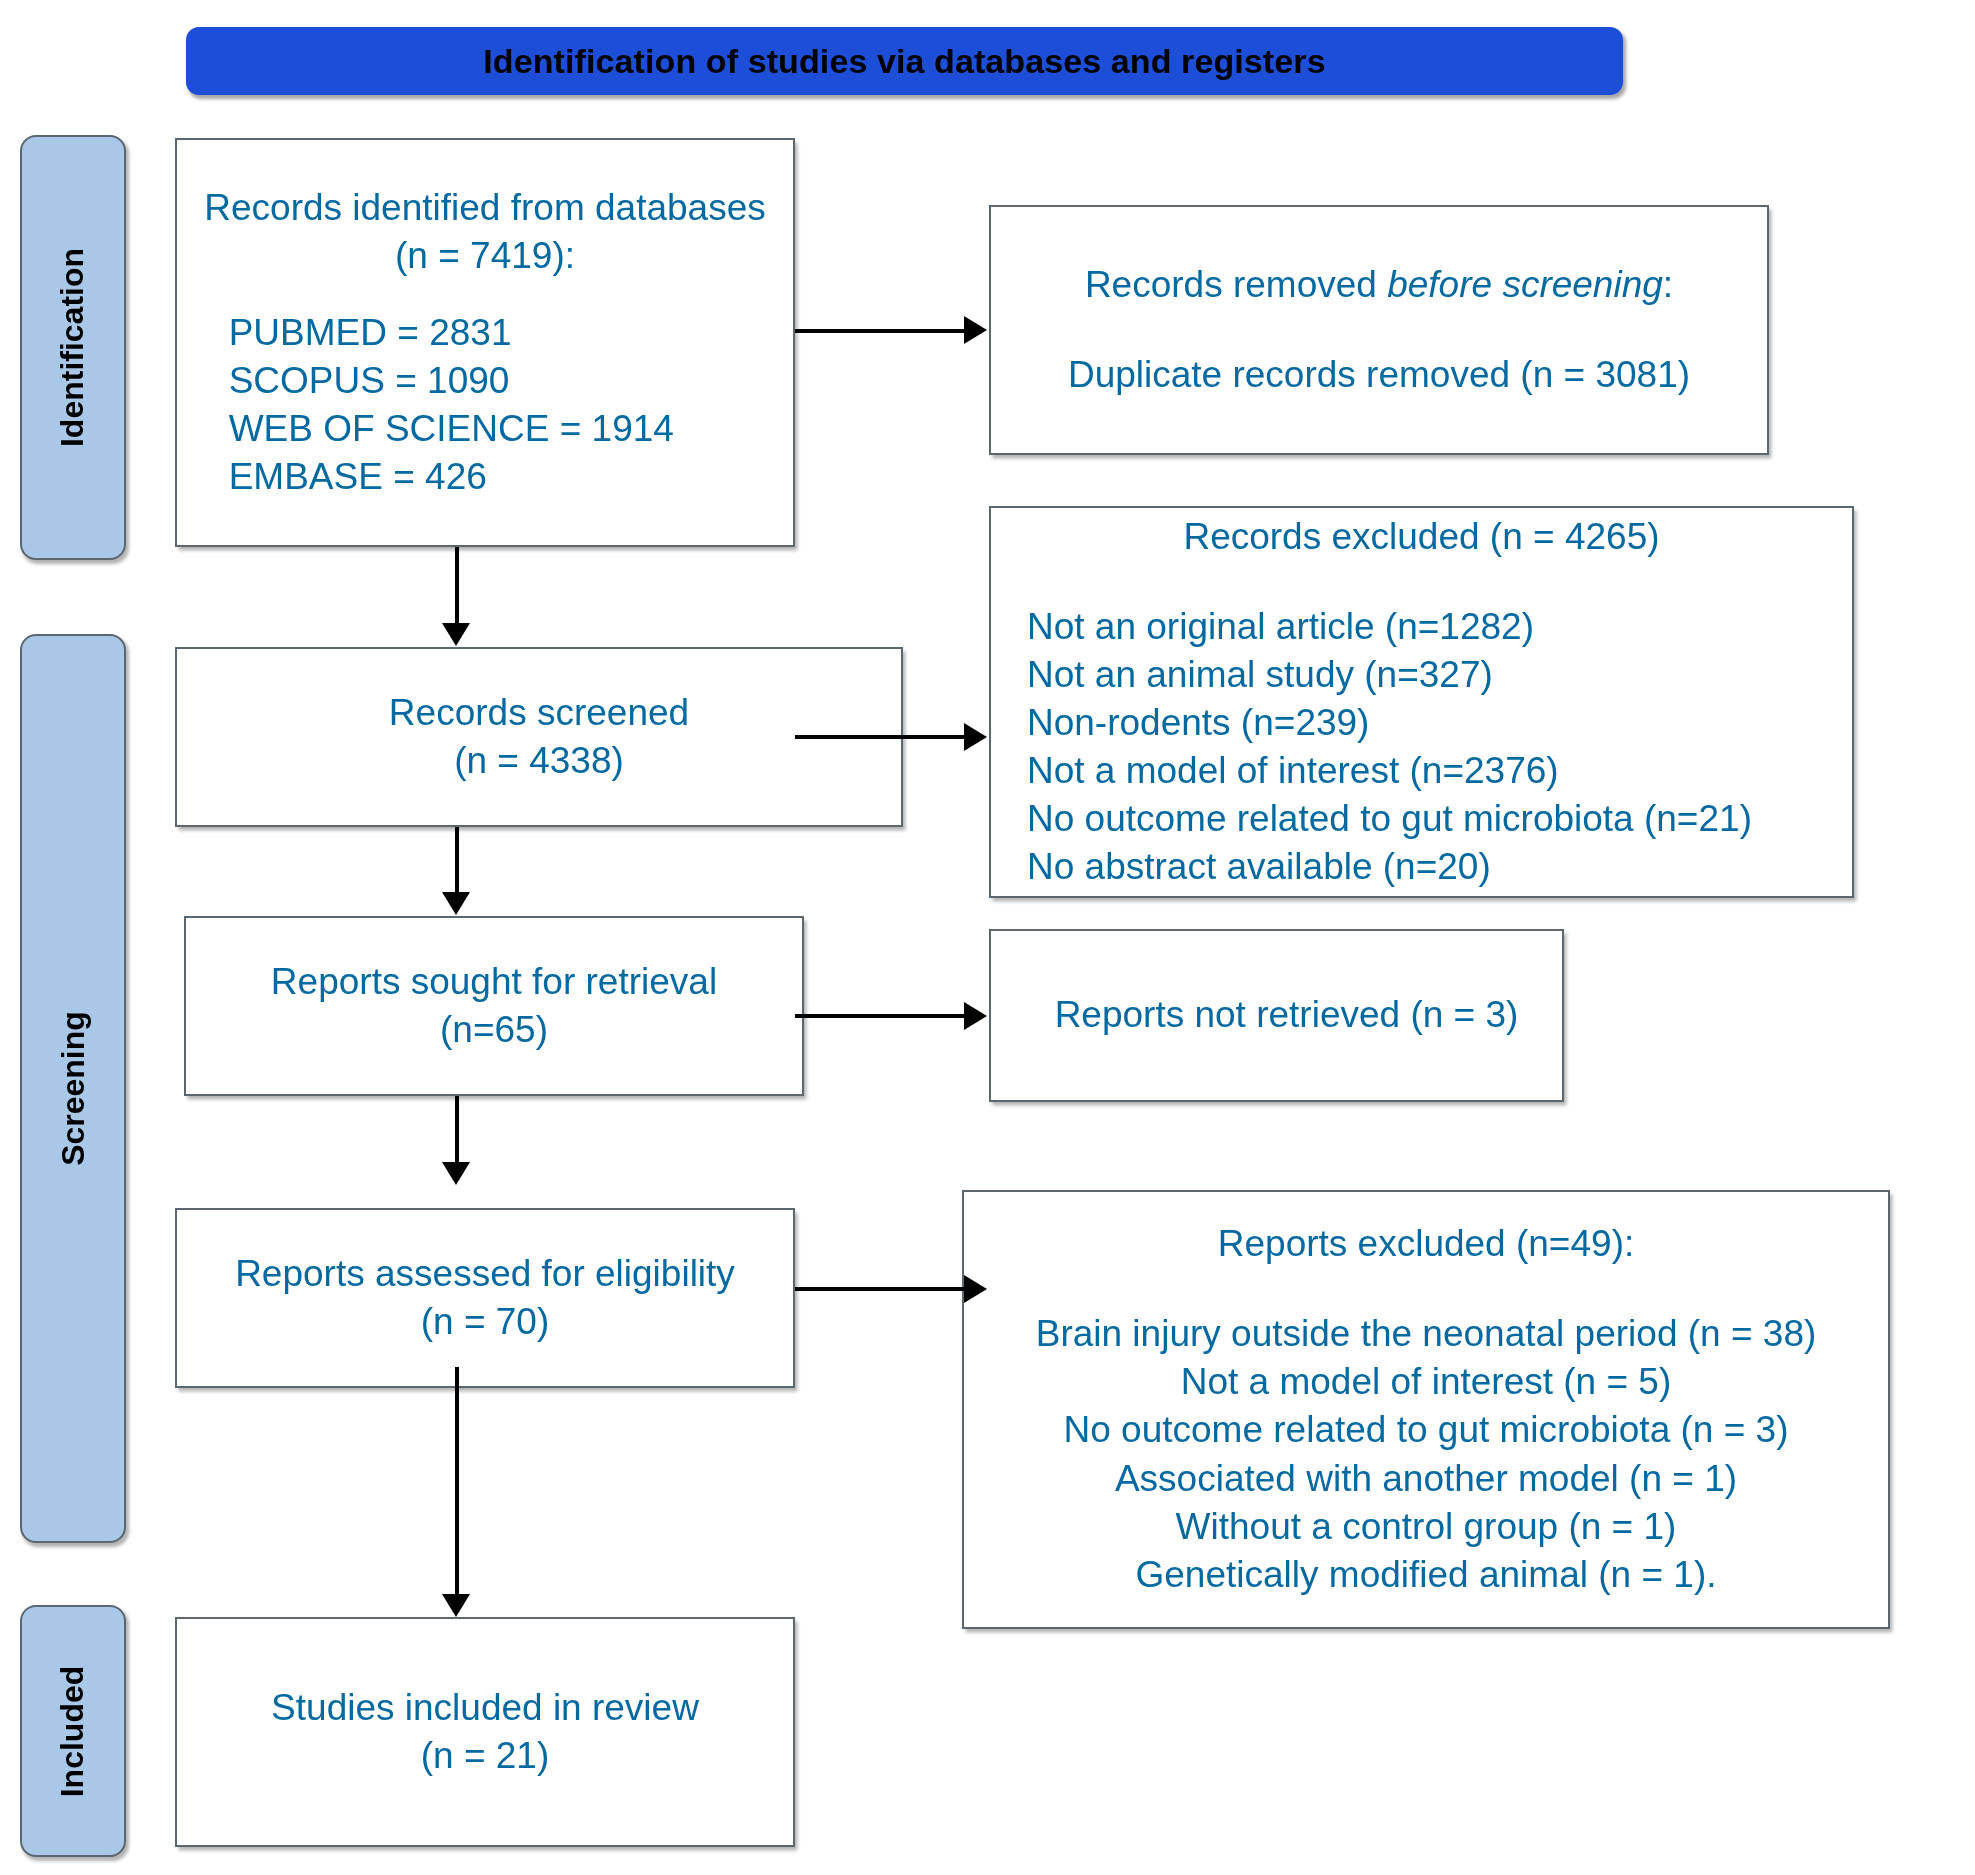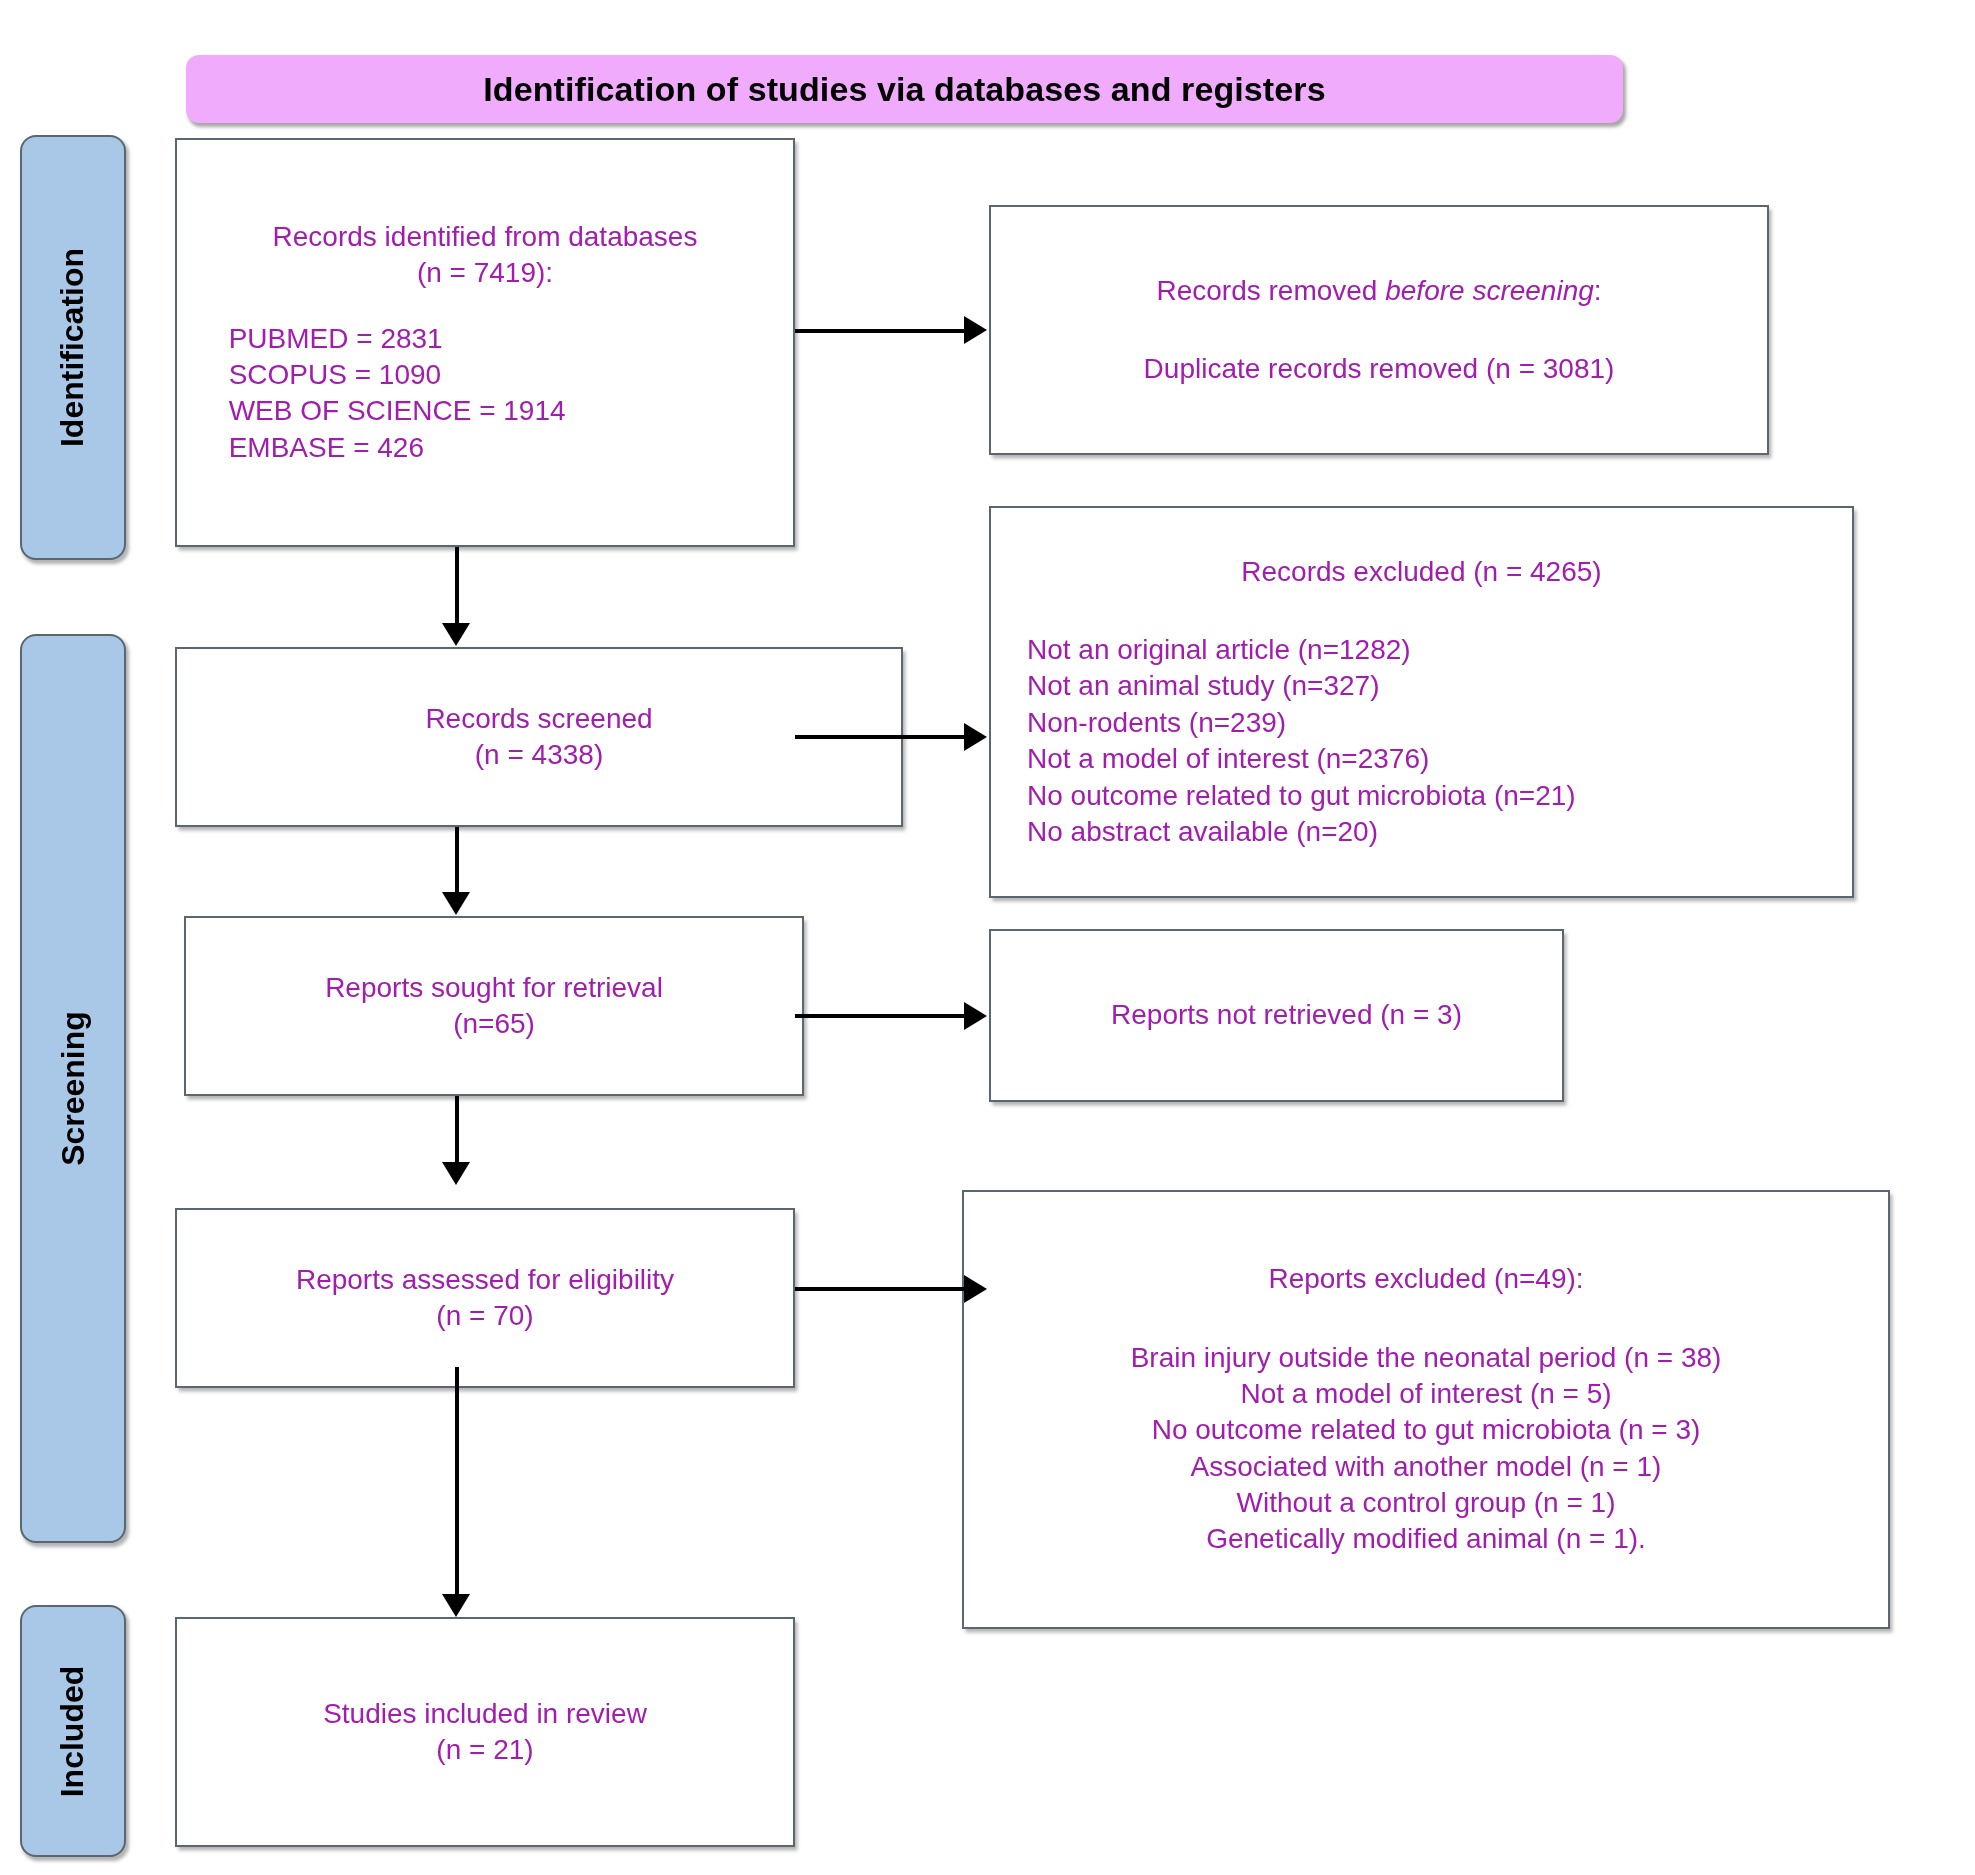--- a/index.html
+++ b/index.html
@@ -19,27 +19,26 @@
     overflow: hidden;
   }
 
   
   .banner {
     position: absolute;
     left: 186px;
     top: 27px;
     width: 1437px;
     height: 68px;
-    background: #f0abfc;
+    background: #1d4ed8;
     border-radius: 13px;
     box-shadow: 2.9px 3.6px 3.6px rgba(0,0,0,0.35);
     display: flex;
     align-items: center;
     justify-content: center;
-    margin-top: 28px;
   }
   .banner-title {
     font-size: 34px;
     font-weight: bold;
     letter-spacing: 0.1px;
     color: #000;
     white-space: nowrap;
   }
 
   
@@ -70,23 +69,23 @@
     background: #ffffff;
     border: 2.2px solid #5B6770;
     box-shadow: 2.9px 3.6px 3.6px rgba(0,0,0,0.30);
     box-sizing: border-box;
     display: flex;
     flex-direction: column;
     justify-content: center;
   }
   .box .body {
     padding: 0 18.7px;
-    font-size: 28px;
+    font-size: 37px;
     line-height: 1.30;
-    color: #a21caf;
+    color: #0369a1;
   }
   .ctr { text-align: center; }
   .lft { text-align: left; }
   .ital { font-style: italic; }
   .gap-sm { height: 29px; }
   .gap-md { height: 42px; }
 
   
   #box-identified     { left: 175px;  top: 138px;  width: 620px;  height: 409px; }
   #box-screened       { left: 175px;  top: 647px;  width: 728px;  height: 180px; }

